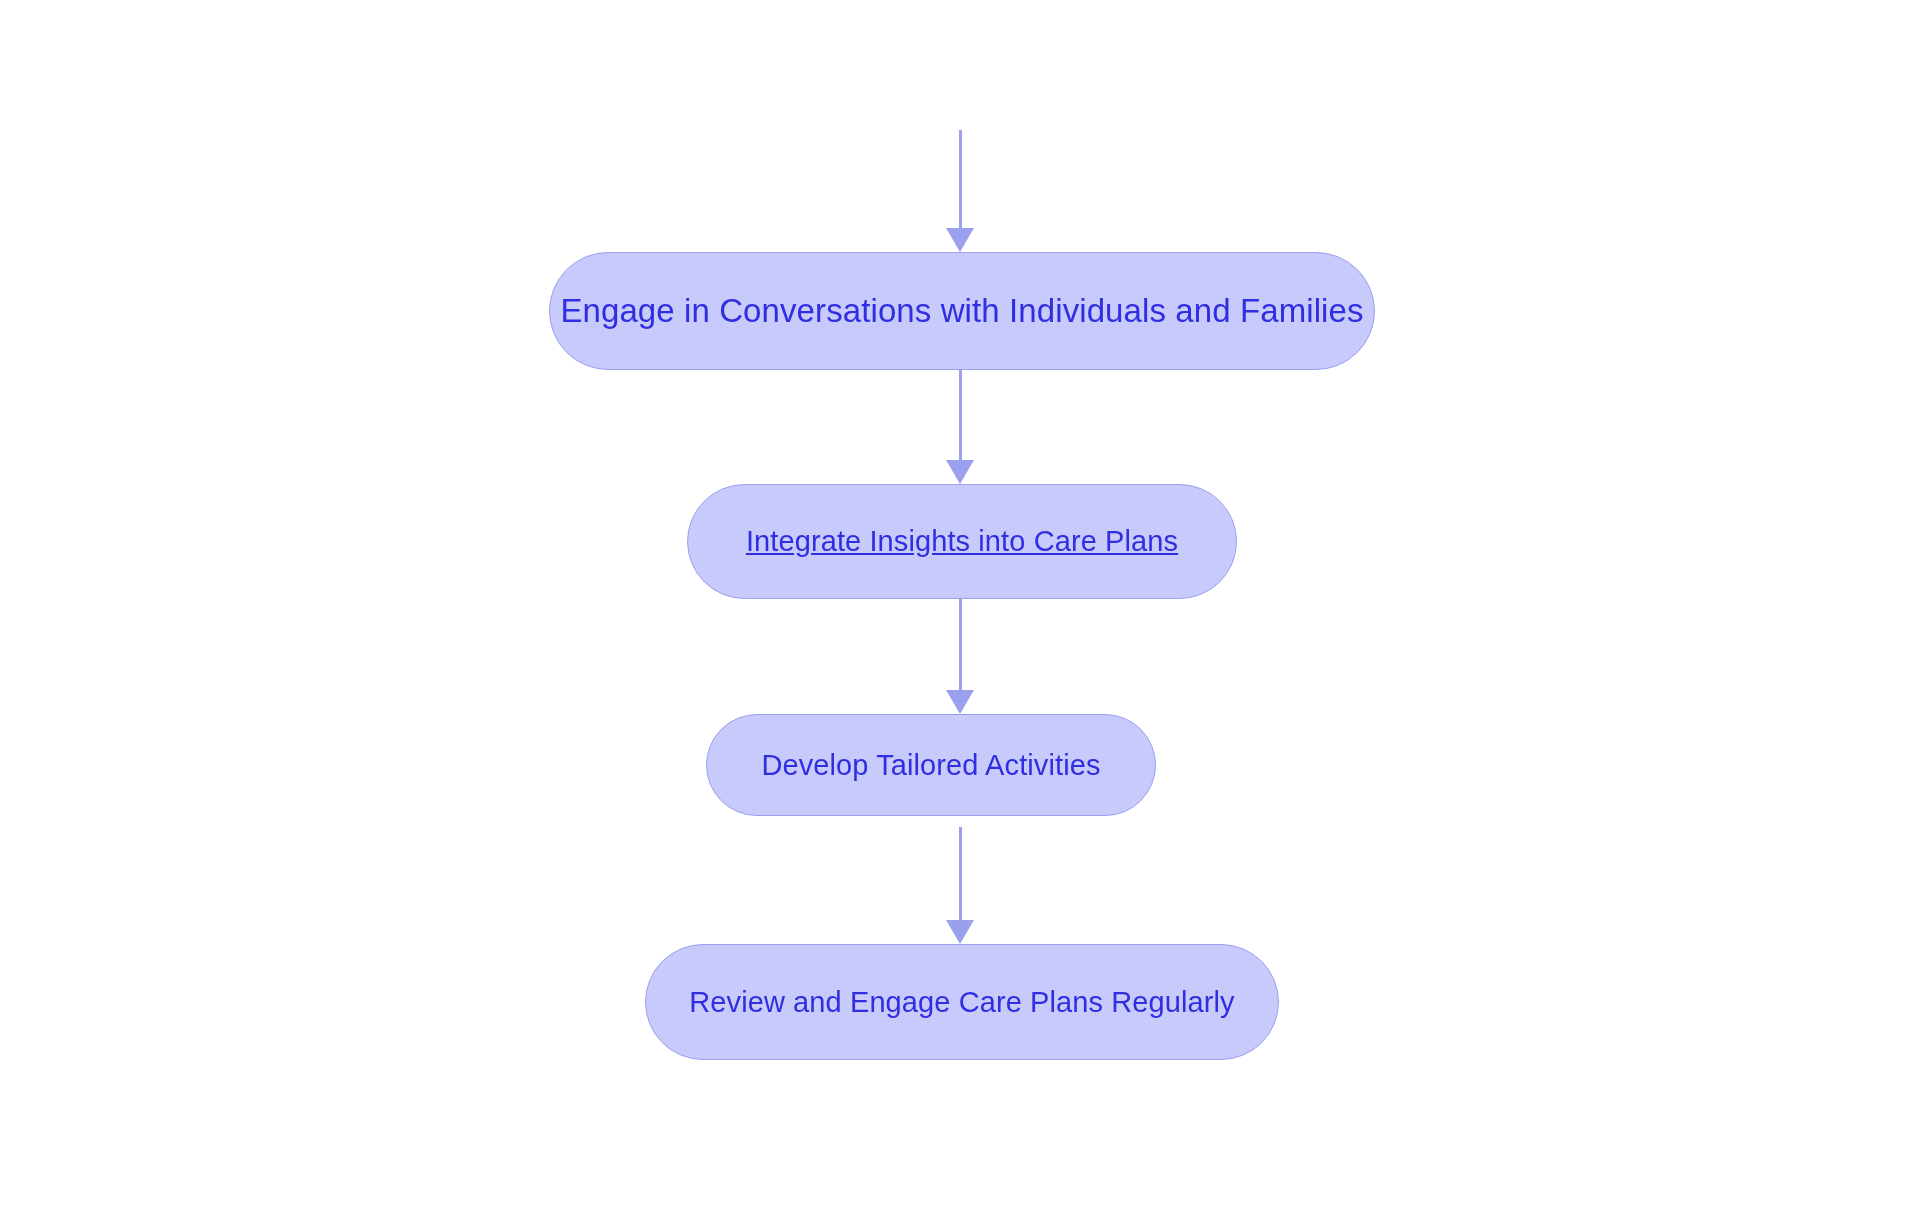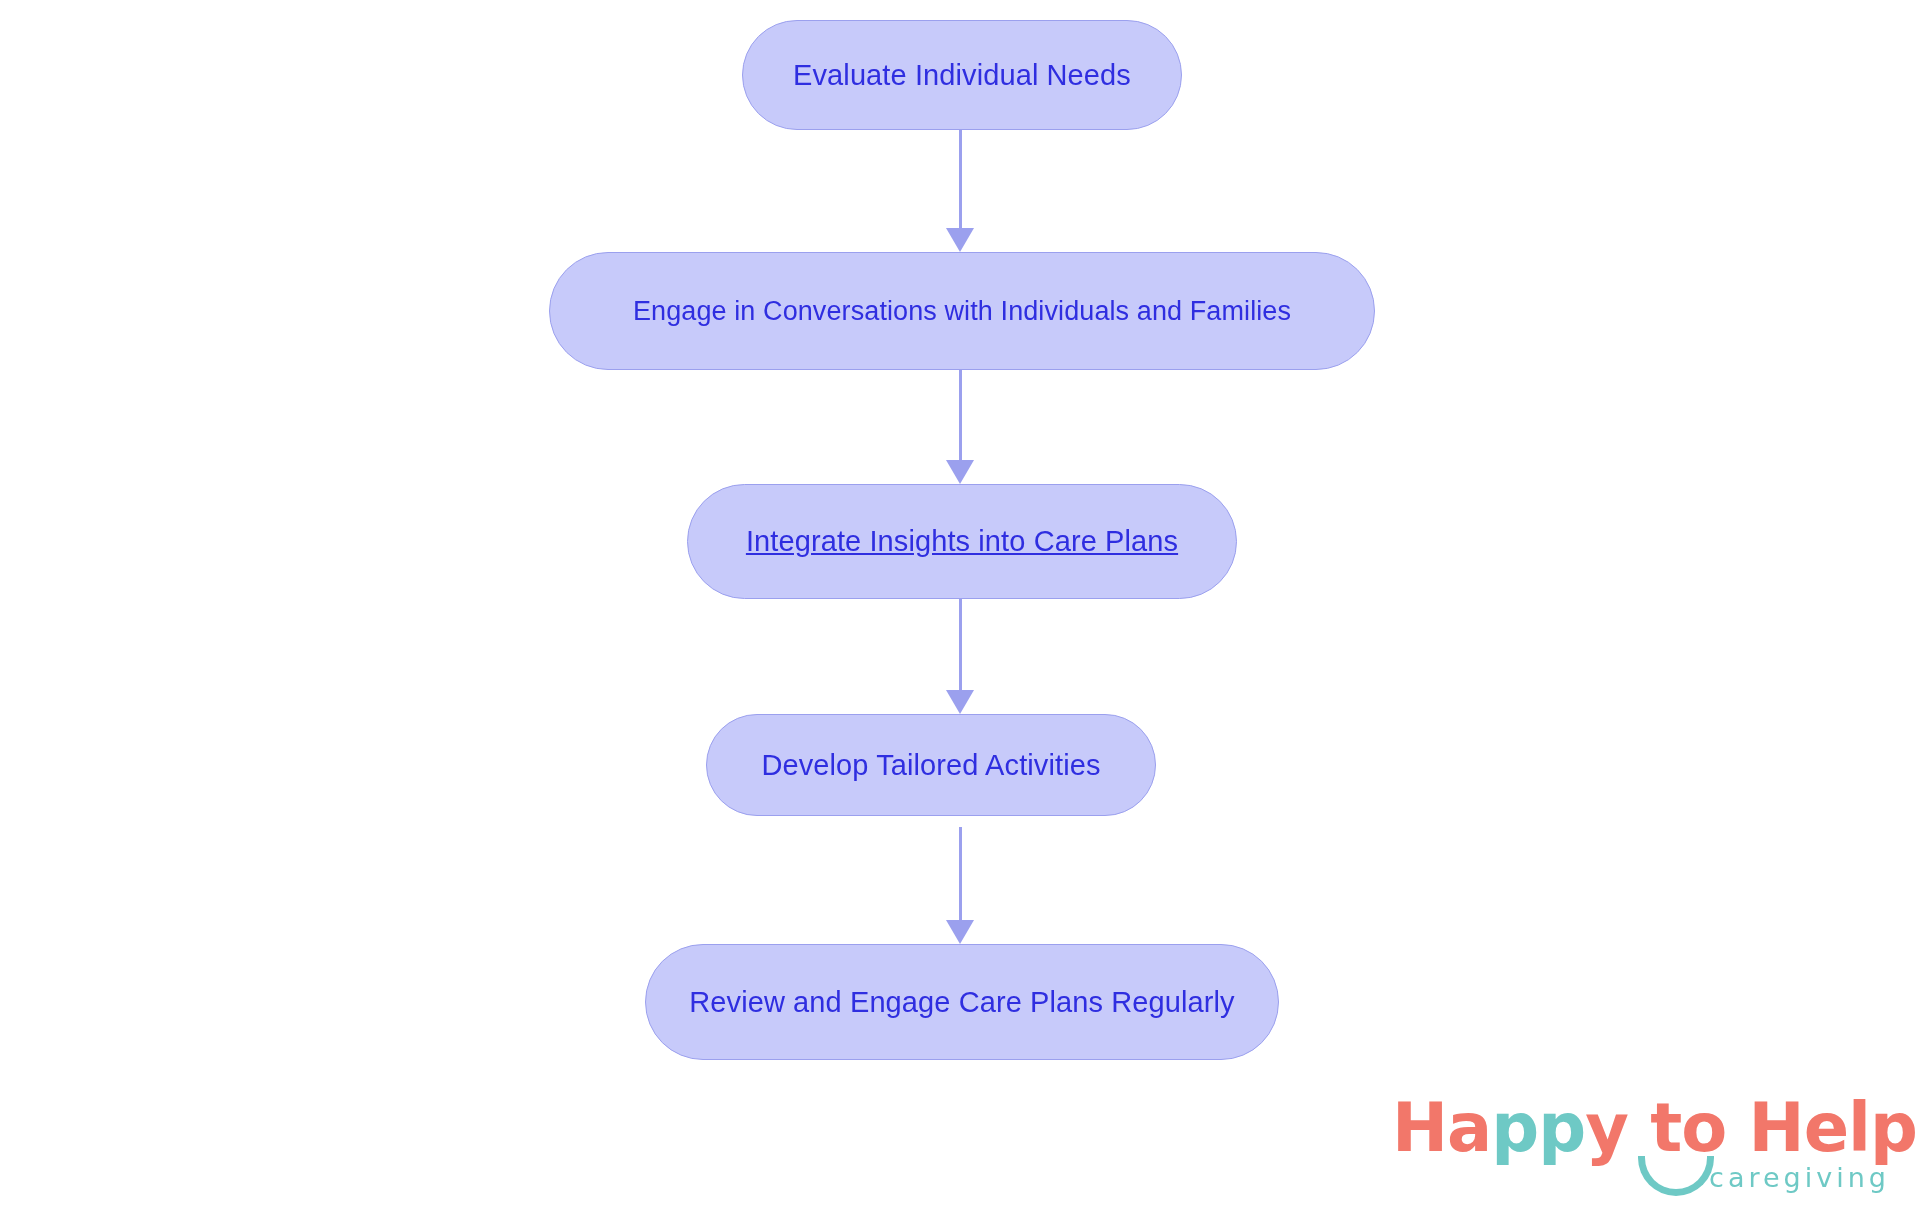--- a/index.html
+++ b/index.html
@@ -33,21 +33,21 @@
     justify-content: center;
     color: #2f2ee0;
     font-family: "Liberation Sans", sans-serif;
     font-weight: 400;
     letter-spacing: 0.1px;
     white-space: nowrap;
   }
 
   
   #node-1 { left: 742px;  top: 20px;   width: 440px; height: 110px; font-size: 29px; }
-  #node-2 { left: 549px;  top: 252px;  width: 826px; height: 118px; font-size: 27px; }
+  #node-2 { left: 549px;  top: 252px;  width: 826px; height: 118px; font-size: 33px; }
   #node-3 { left: 687px;  top: 484px;  width: 550px; height: 115px; font-size: 29px; text-decoration: underline; }
   #node-4 { left: 706px;  top: 714px;  width: 450px; height: 102px; font-size: 29px; }
   #node-5 { left: 645px;  top: 944px;  width: 634px; height: 116px; font-size: 29px; }
 
   .connector {
     position: absolute;
     left: 959px;
     width: 3.2px;
     background: #9ba0ee;
   }
@@ -118,23 +118,20 @@
     letter-spacing: 4px;
     color: #6ec9c5;
     white-space: nowrap;
   }
 </style>
 </head>
 <body>
 
 <div id="flow-canvas">
 
-  <div class="node" id="node-1">
-    <span>Evaluate Individual Needs</span>
-  </div>
 
   <div class="connector" id="edge-1-line"></div>
   <div class="arrowhead" id="edge-1-head"></div>
 
   <div class="node" id="node-2">
     <span>Engage in Conversations with Individuals and Families</span>
   </div>
 
   <div class="connector" id="edge-2-line"></div>
   <div class="arrowhead" id="edge-2-head"></div>
@@ -150,19 +147,14 @@
     <span>Develop Tailored Activities</span>
   </div>
 
   <div class="connector" id="edge-4-line"></div>
   <div class="arrowhead" id="edge-4-head"></div>
 
   <div class="node" id="node-5">
     <span>Review and Engage Care Plans Regularly</span>
   </div>
 
-  <div id="brand-logo">
-    <div class="logo-wordmark"><span class="logo-coral">Ha</span><span class="logo-teal">pp</span><span class="logo-coral">y to Help</span></div>
-    <div id="logo-smile"></div>
-    <div id="logo-tagline">caregiving</div>
-  </div>
 
 </div>
 
 </body></html>

